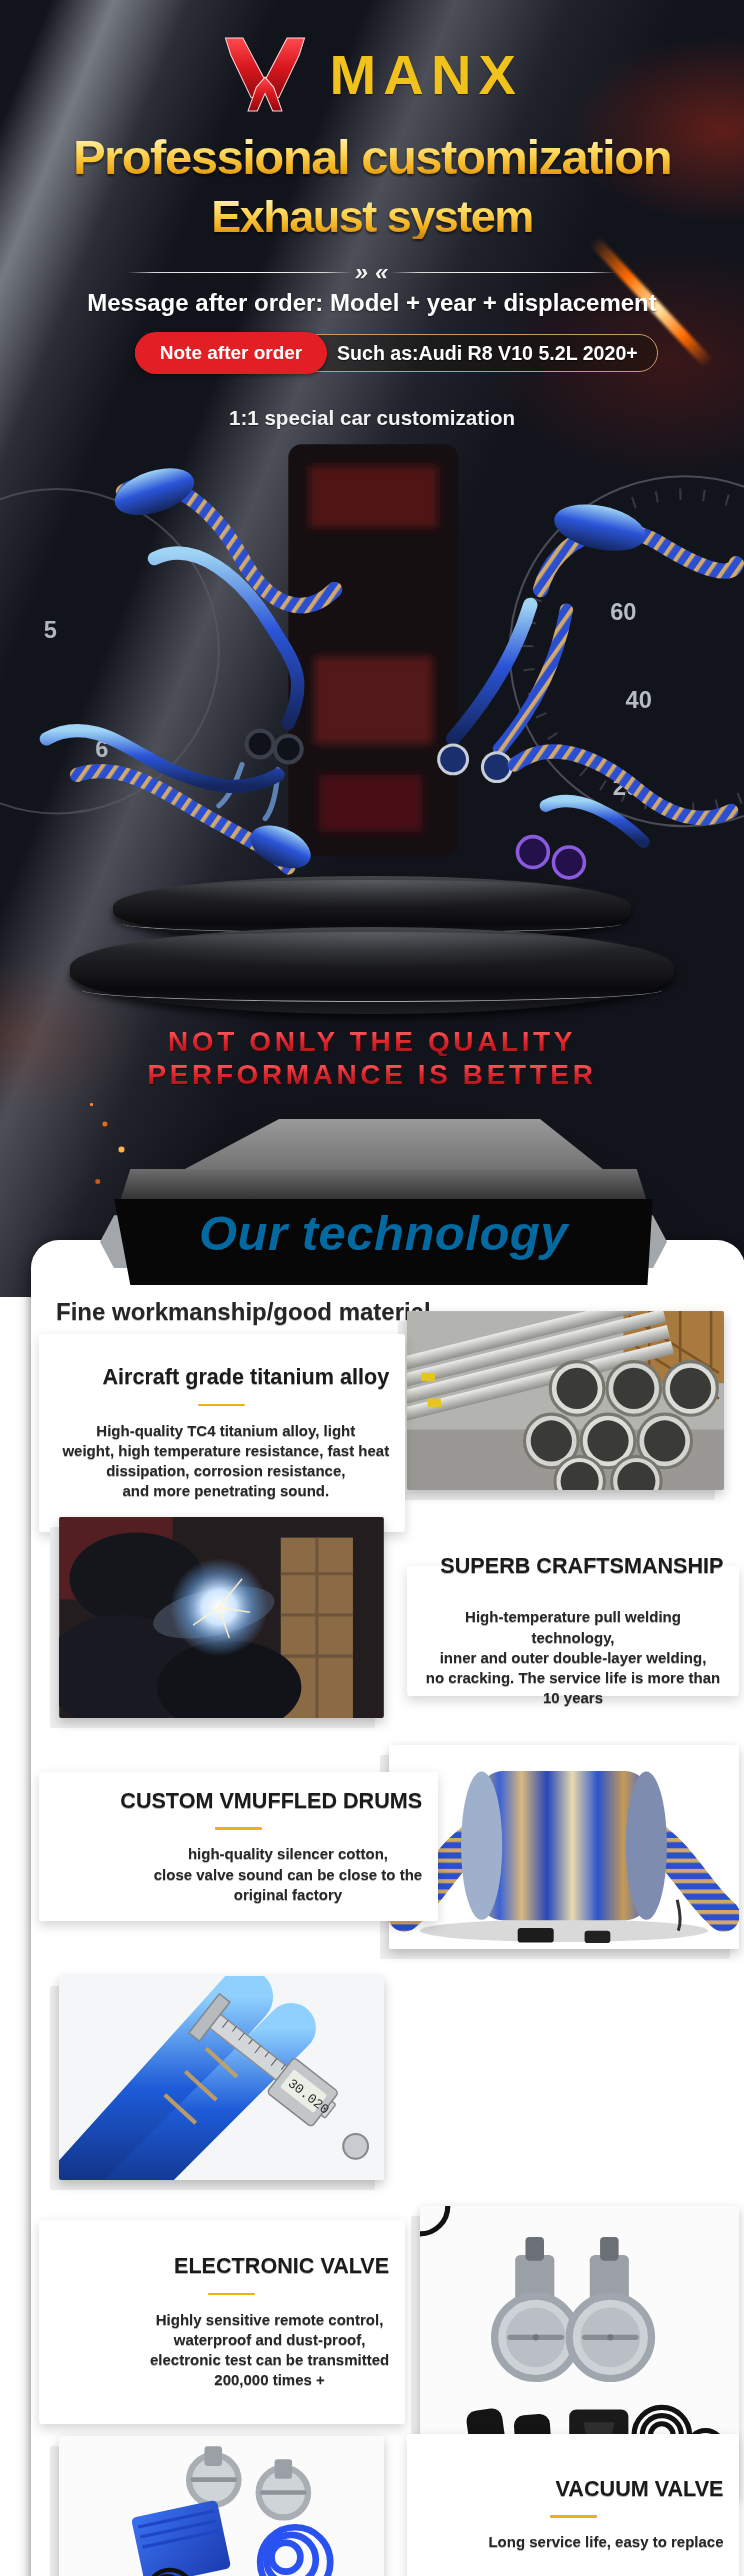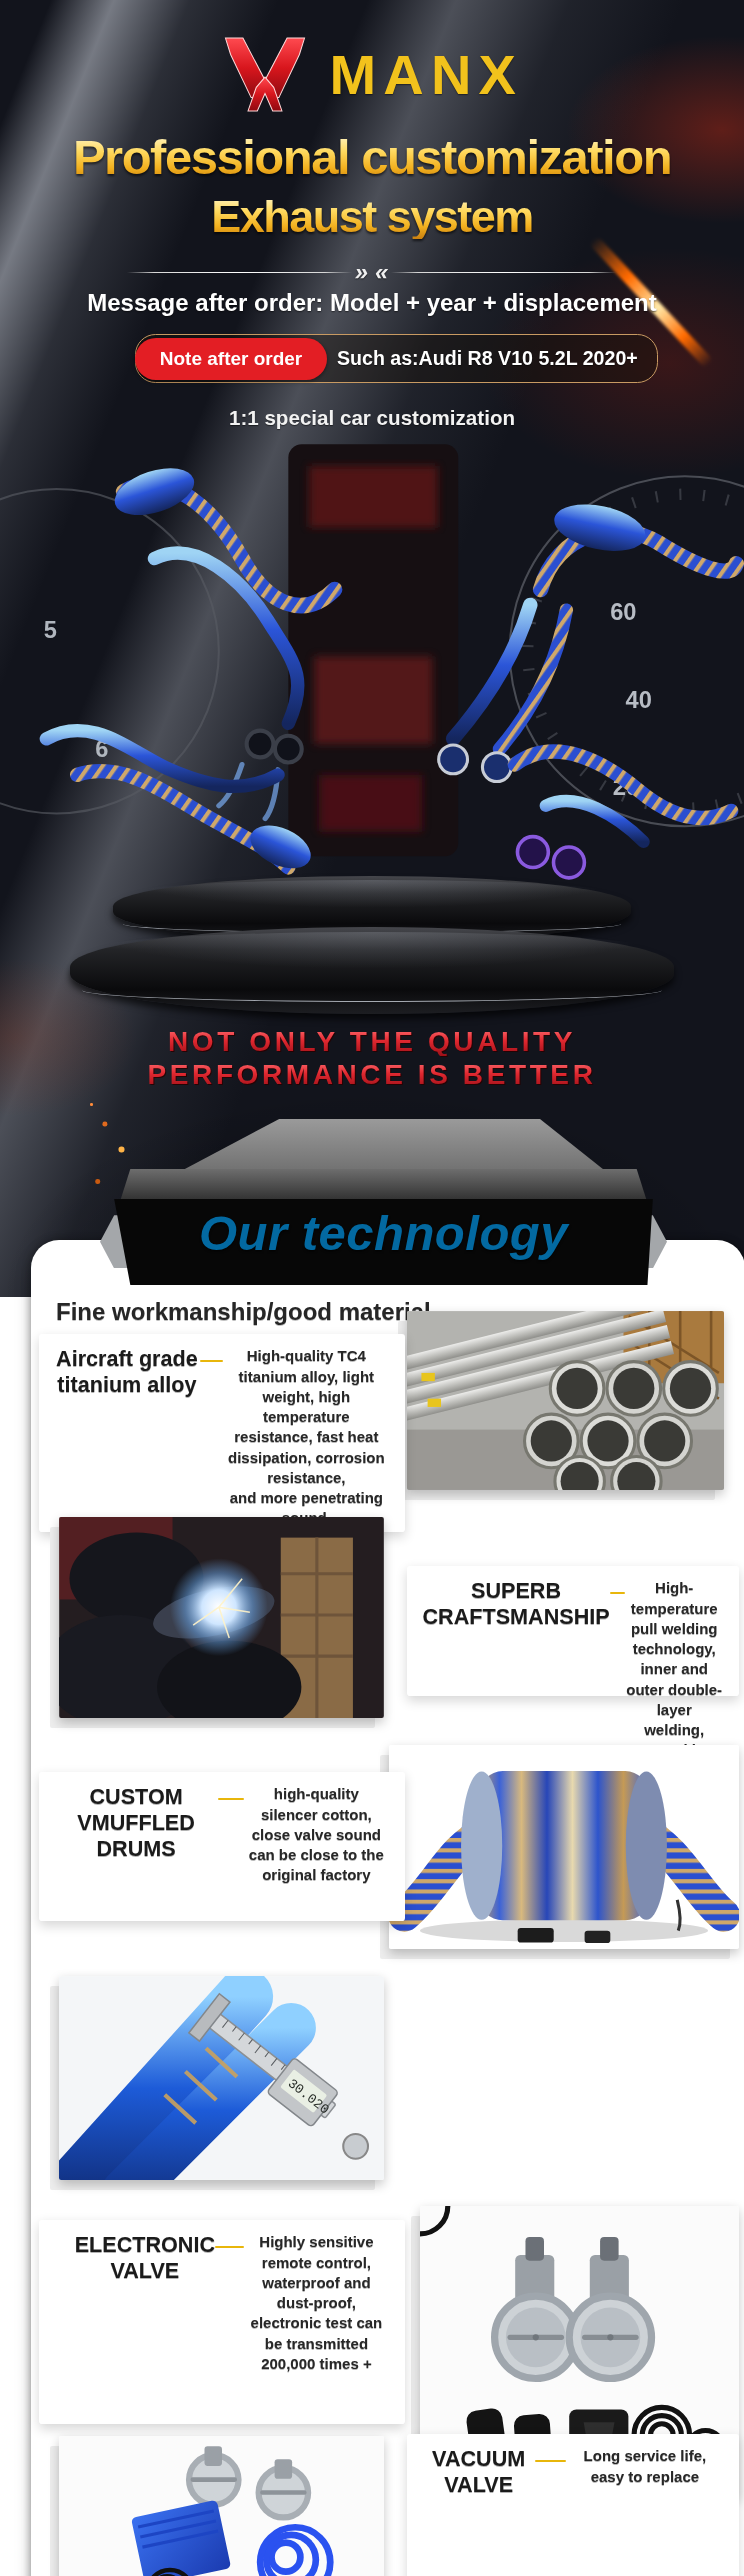--- a/index.html
+++ b/index.html
@@ -37,21 +37,21 @@
   .title2{top:194px;font-size:45px;}
 
   .hero-divider{position:absolute;top:261px;left:127px;width:489px;display:flex;align-items:center;height:23px;}
   .hero-divider .line{flex:1;height:1.5px;background:linear-gradient(90deg,transparent,#d6d6d6 12%,#ffffff 50%,#d6d6d6 88%,transparent);}
   .hero-divider .chev{color:#f0f0f0;font-size:24px;font-weight:700;line-height:20.6px;transform:skewX(-10deg);
       text-shadow:0 0.5px 1px rgba(0,0,0,.6);padding:0 3.1px;}
 
   .hero-message{position:absolute;top:289px;left:0;width:744px;text-align:center;color:#ffffff;
       font-size:24px;font-weight:700;text-shadow:0 1px 1.5px rgba(0,0,0,.55);}
 
-  .note-pill{position:absolute;top:334px;left:135px;width:523px;height:49px;border:1.5px solid #c89a62;
+  .note-pill{position:absolute;top:334px;left:135px;width:523px;height:38px;border:1.5px solid #c89a62;
       border-radius:20.6px;background:rgba(25,18,12,.45);display:flex;align-items:center;box-sizing:border-box;}
   .note-btn{margin-left:-1px;margin-top:0;height:42px;min-width:192px;background:#e31e24;border-radius:21.6px;
       display:flex;align-items:center;justify-content:center;color:#fff;font-size:19px;font-weight:700;
       box-shadow:0 1.5px 4.1px rgba(0,0,0,.45);}
   .note-example{flex:1;text-align:center;color:#ffffff;font-size:19.6px;font-weight:700;
       text-shadow:0 1px 1px rgba(0,0,0,.6);padding-right:9.3px;}
 
   .hero-tagline{position:absolute;top:406px;left:0;width:744px;text-align:center;color:#f2f2f2;
       font-size:20.6px;font-weight:600;text-shadow:0 1px 1px rgba(0,0,0,.5);}
 
@@ -96,34 +96,34 @@
   .card{position:absolute;top:1240px;left:31px;width:714px;height:1872px;background:#ffffff;
       border-radius:28px;box-shadow:0 0 8.2px rgba(0,0,0,.35),0 9.3px 15.5px rgba(0,0,0,.25);z-index:20;}
   .intro{position:absolute;top:58px;left:25px;font-size:24px;font-weight:800;color:#262626;
       text-shadow:0 0.5px 0.5px rgba(0,0,0,.25);}
 
   .plate{position:absolute;background:#ededed;border-radius:2.1px;}
   .feature-photo{position:absolute;overflow:hidden;border-radius:2.1px;background:#fff;
       box-shadow:0 4.1px 10.3px rgba(0,0,0,.22);}
   .feature-photo svg{display:block;}
   .feature-card{position:absolute;background:#ffffff;border-radius:3.1px;box-shadow:0 4.1px 11.3px rgba(0,0,0,.16);
-      display:flex;flex-direction:row;align-items:flex-start;justify-content:center;text-align:center;
+      display:flex;flex-direction:column;align-items:flex-end;justify-content:center;text-align:center;
       box-sizing:border-box;padding:12.4px 15.5px;}
   .f-title{font-size:21.6px;font-weight:800;color:#1b1b1b;text-shadow:0 0.5px 0.5px rgba(0,0,0,.3);}
   .f-underline{width:47px;height:2.6px;background:#e8b60b;border-radius:1px;margin:13.4px auto 14.4px;}
   .f-body{font-size:15px;font-weight:700;color:#272727;line-height:1.35;white-space:pre-line;
       text-shadow:0 0.5px 0.5px rgba(0,0,0,.28);}
 
   
   #plate1{left:367px;top:81px;width:317px;height:179px;}   #img1{left:376px;top:71px;width:317px;height:179px;}
   #card1{left:7.7px;top:94px;width:366px;height:198px;}
   #plate2{left:19px;top:287px;width:325px;height:201px;}    #img2{left:28px;top:277px;width:325px;height:201px;}
   #card2{left:376px;top:326px;width:332px;height:130px;}
   #plate3{left:349px;top:515px;width:350px;height:204px;}  #img3{left:358px;top:505px;width:350px;height:204px;}
-  #card3{left:7.7px;top:532px;width:366px;height:149px;}
+  #card3{left:7.7px;top:532px;width:399px;height:149px;}
   #plate4{left:19px;top:746px;width:325px;height:204px;}   #img4{left:28px;top:736px;width:325px;height:204px;}
   #card4{left:376px;top:760px;width:332px;height:152px;}
   #plate5{left:380px;top:976px;width:319px;height:291px;}  #img5{left:389px;top:966px;width:319px;height:291px;}
   #card5{left:7.7px;top:980px;width:366px;height:204px;padding-left:36px;}
   #plate6{left:19px;top:1206px;width:325px;height:183px;}   #img6{left:28px;top:1196px;width:325px;height:183px;}
   #card6{left:376px;top:1194px;width:332px;height:160px;}
 </style>
 </head>
 <body>
 

